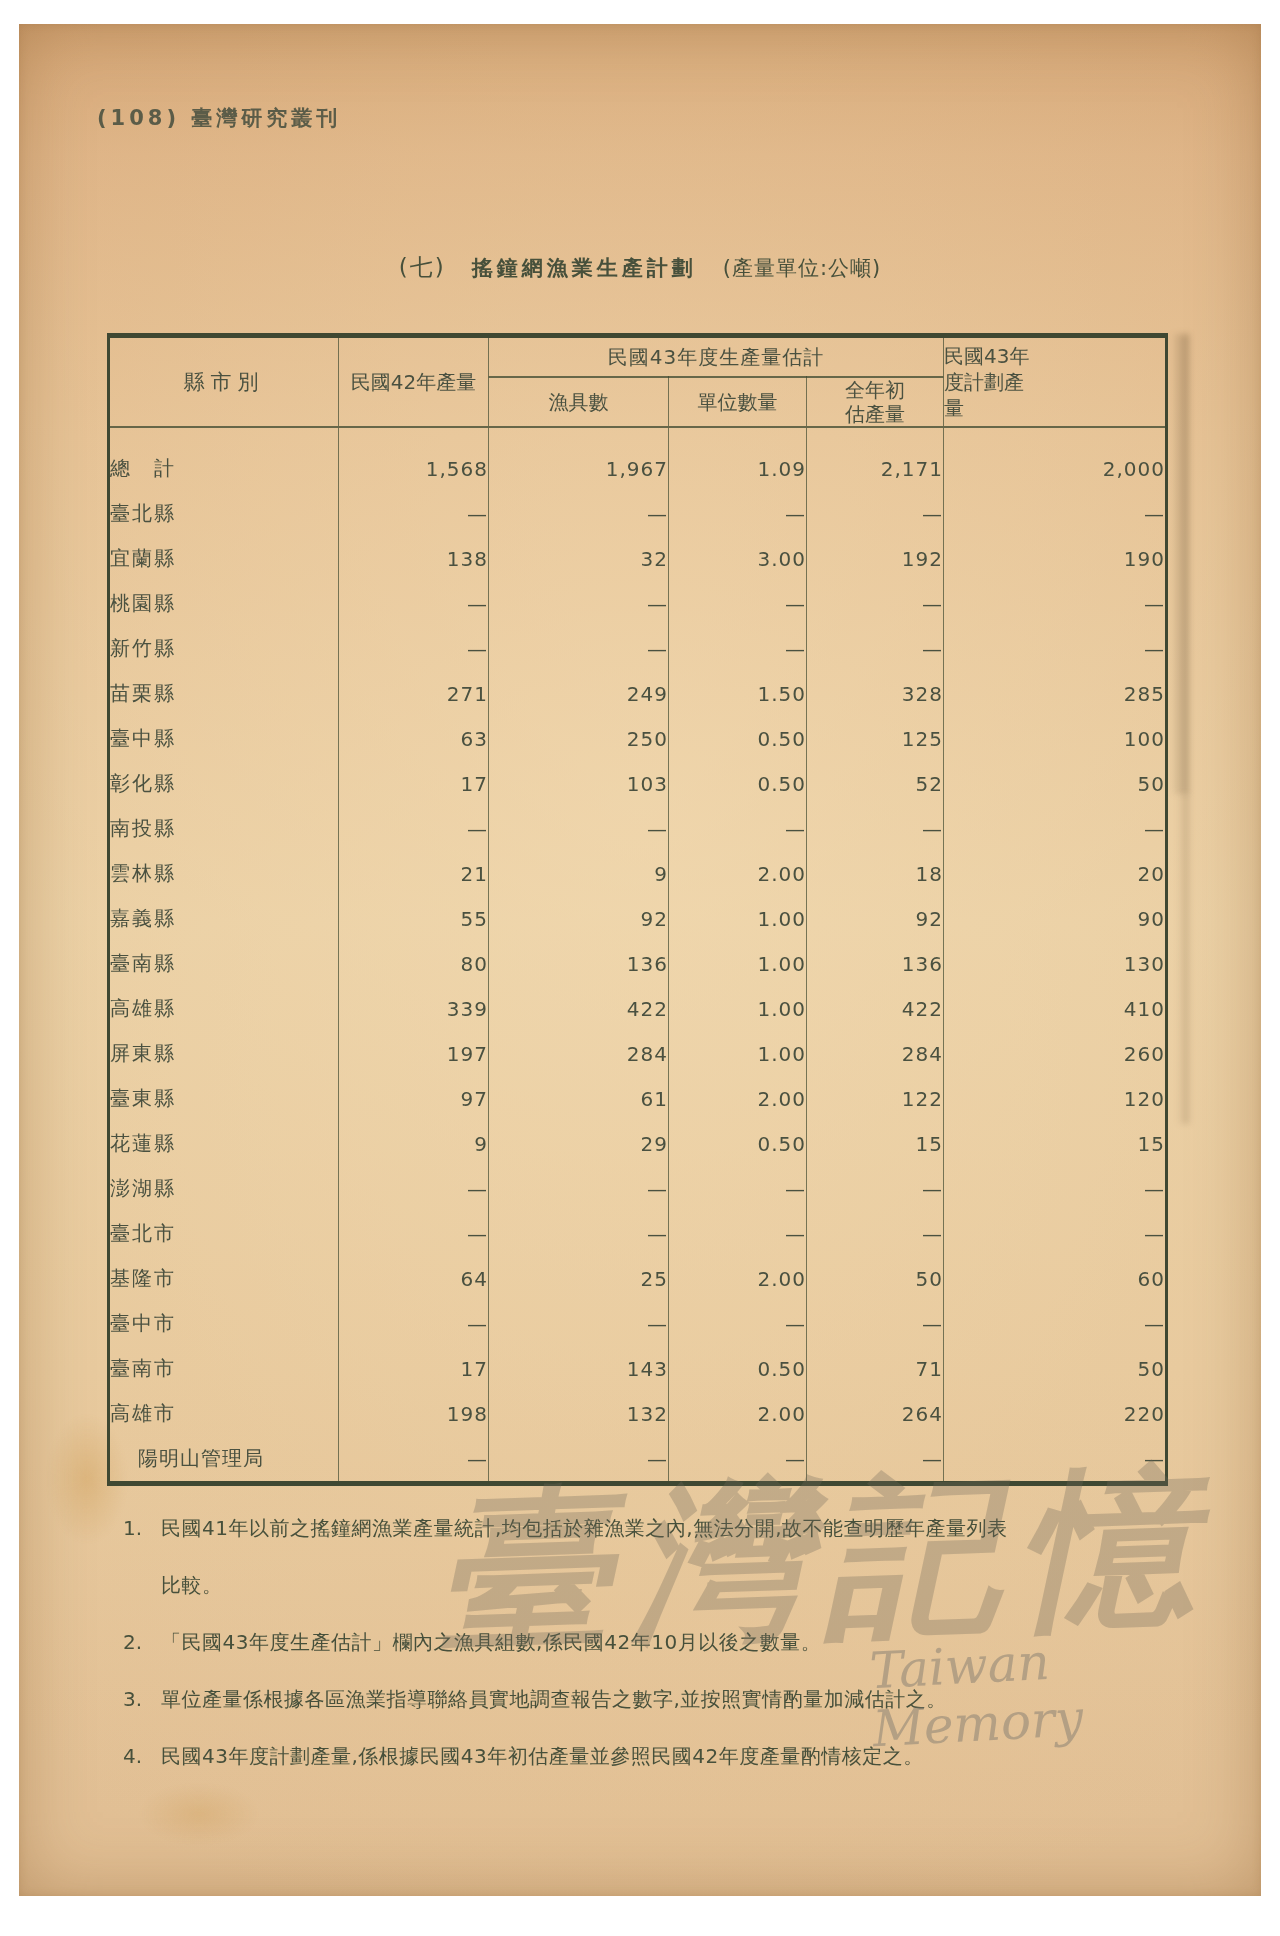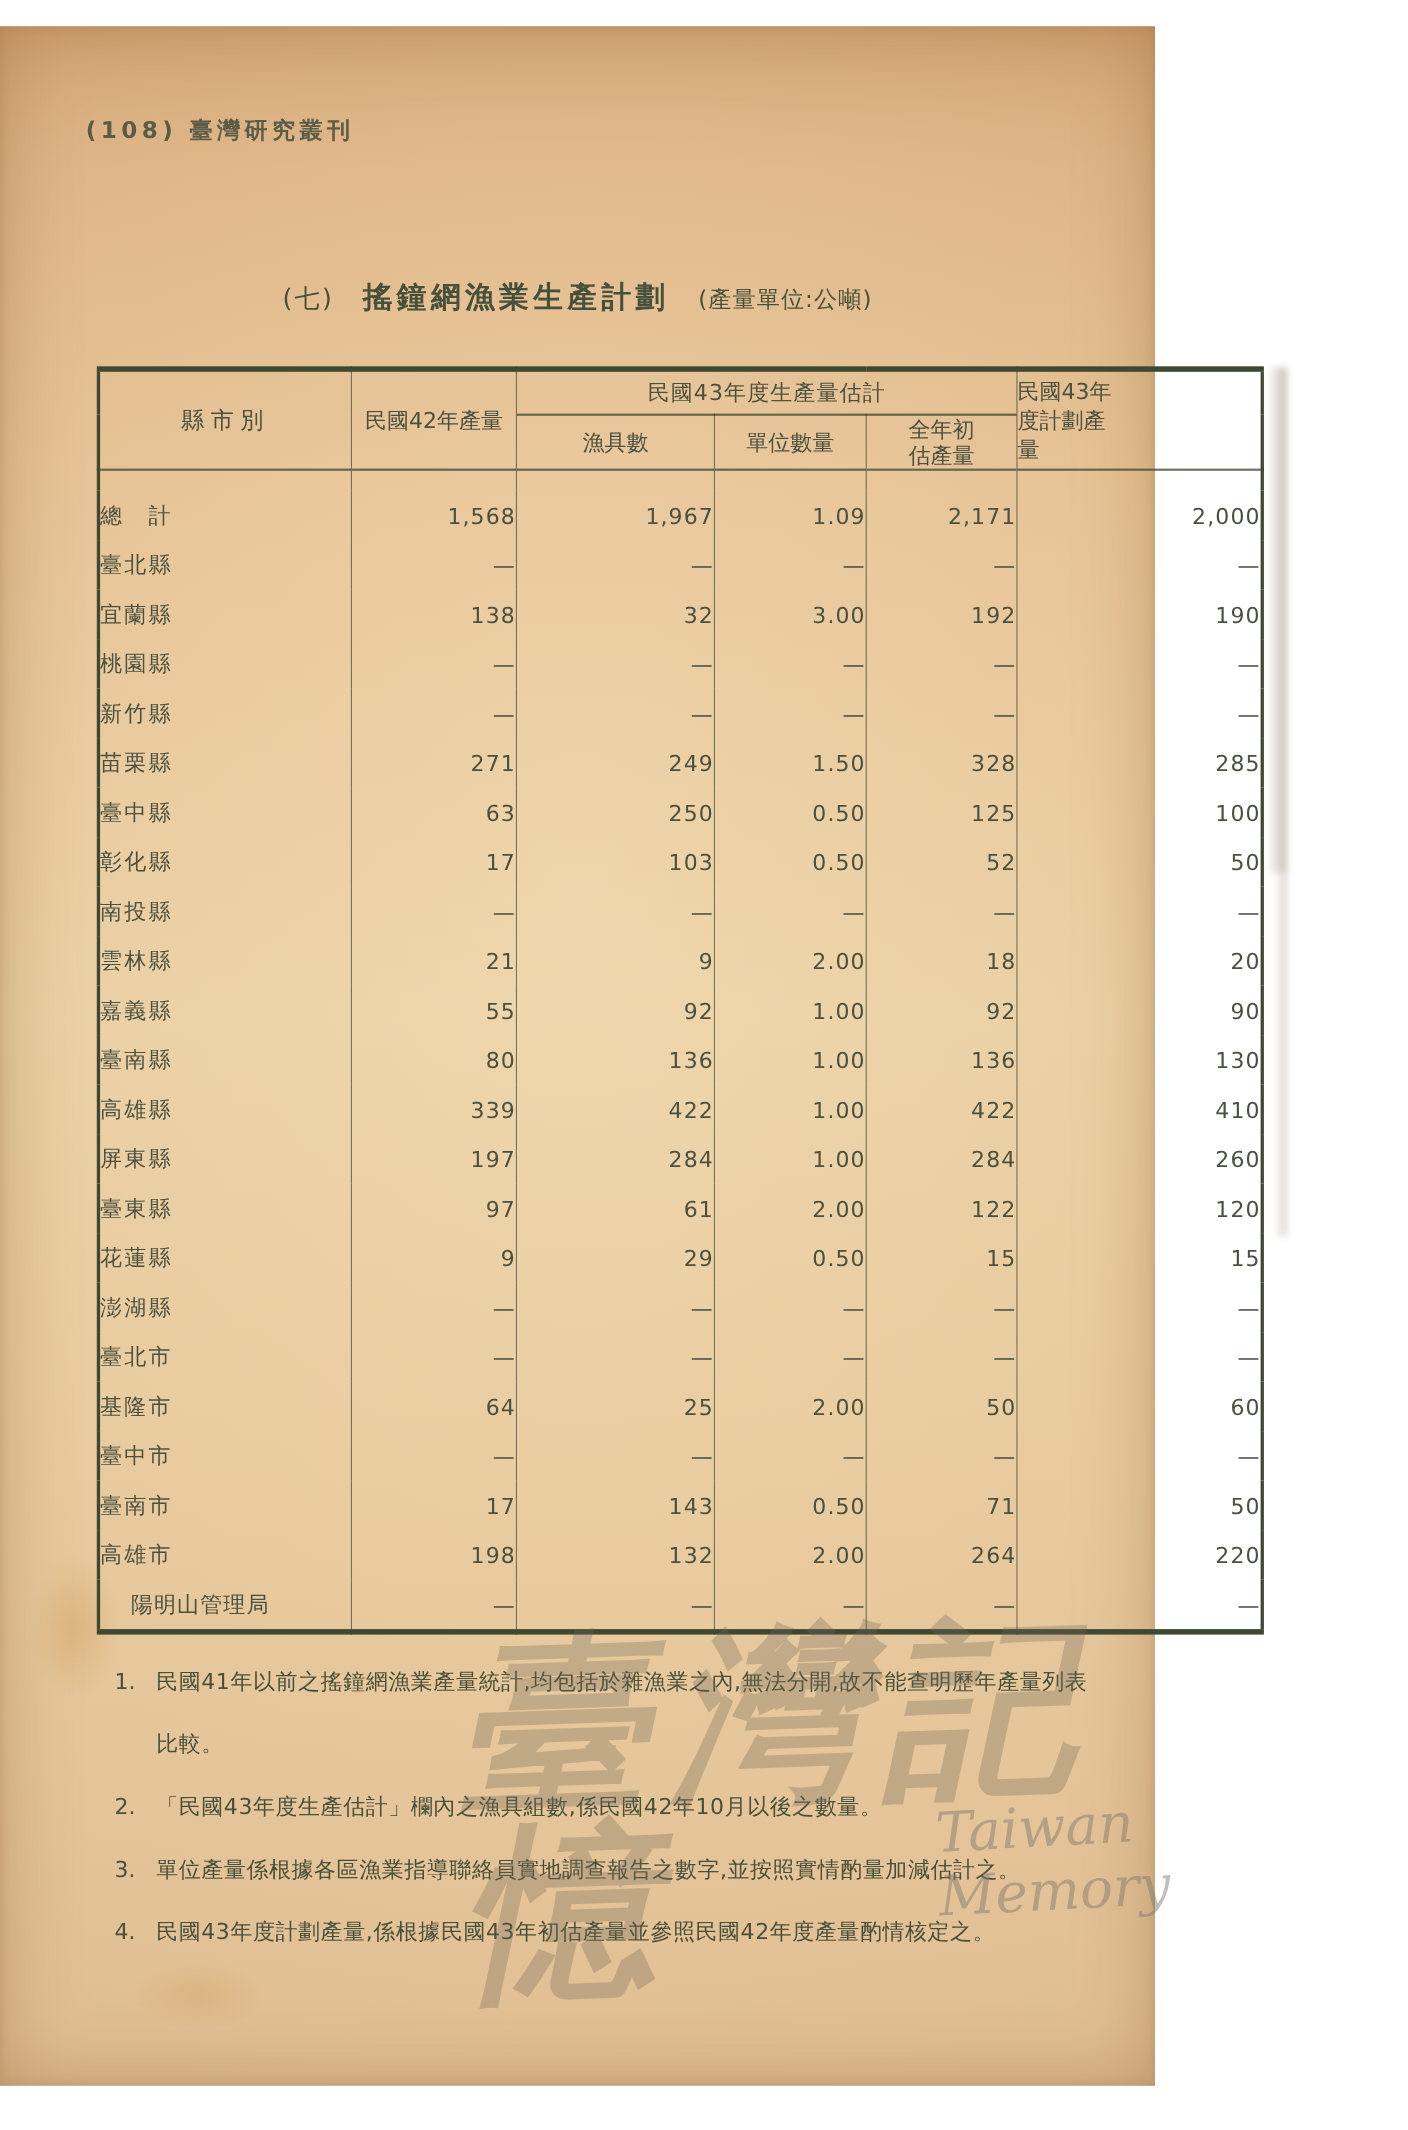--- a/index.html
+++ b/index.html
@@ -2,38 +2,38 @@
 <html><head>
 <meta charset="utf-8">
 <style>
   html,body { margin:0; padding:0; }
   body {
     width:1280px; height:1936px; position:relative;
     background:#ffffff; overflow:hidden;
     font-family:"DejaVu Sans","Liberation Sans",sans-serif;
   }
   .paper {
-    position:absolute; left:0; top:24px; width:1050px; height:1872px;
+    position:absolute; left:19px; top:24px; width:1242px; height:1872px;
     background:
       radial-gradient(ellipse 120% 90% at 50% 42%, rgba(244,220,178,0.55) 0%, rgba(236,206,158,0.25) 45%, rgba(0,0,0,0) 70%),
       linear-gradient(180deg,#d2a272 0%,#dcb083 7%,#e4bf93 22%,#ead0a6 48%,#e7c99e 72%,#e0bd92 100%);
     box-shadow: inset 0 0 70px rgba(138,92,46,0.38), inset 0 0 10px rgba(138,92,46,0.22);
   }
   .page-header {
     position:absolute; left:78px; top:80px;
     font-size:21px; letter-spacing:4px; color:#4a5140; font-weight:bold;
     opacity:.88;
   }
   .doc-title {
     position:absolute; left:0; top:228px; width:100%;
     display:flex; justify-content:center; align-items:baseline; gap:26px;
     color:#47503b;
   }
   .doc-title .t-index { font-size:23px; letter-spacing:2px; }
-  .doc-title .t-name  { font-size:27px; letter-spacing:4px; font-weight:bold; }
+  .doc-title .t-name  { font-size:21px; letter-spacing:4px; font-weight:bold; }
   .doc-title .t-unit  { font-size:21px; letter-spacing:1px; }
 
   .fish-table {
     position:absolute; left:88px; top:309px; width:1058px;
     border-collapse:collapse; table-layout:fixed;
     border:3px solid #3f4832; border-top-width:5px; border-bottom-width:5px;
     color:#4a5140; z-index:2;
   }
   .fish-table th, .fish-table td {
     border-left:1.5px solid rgba(70,79,52,0.72);

